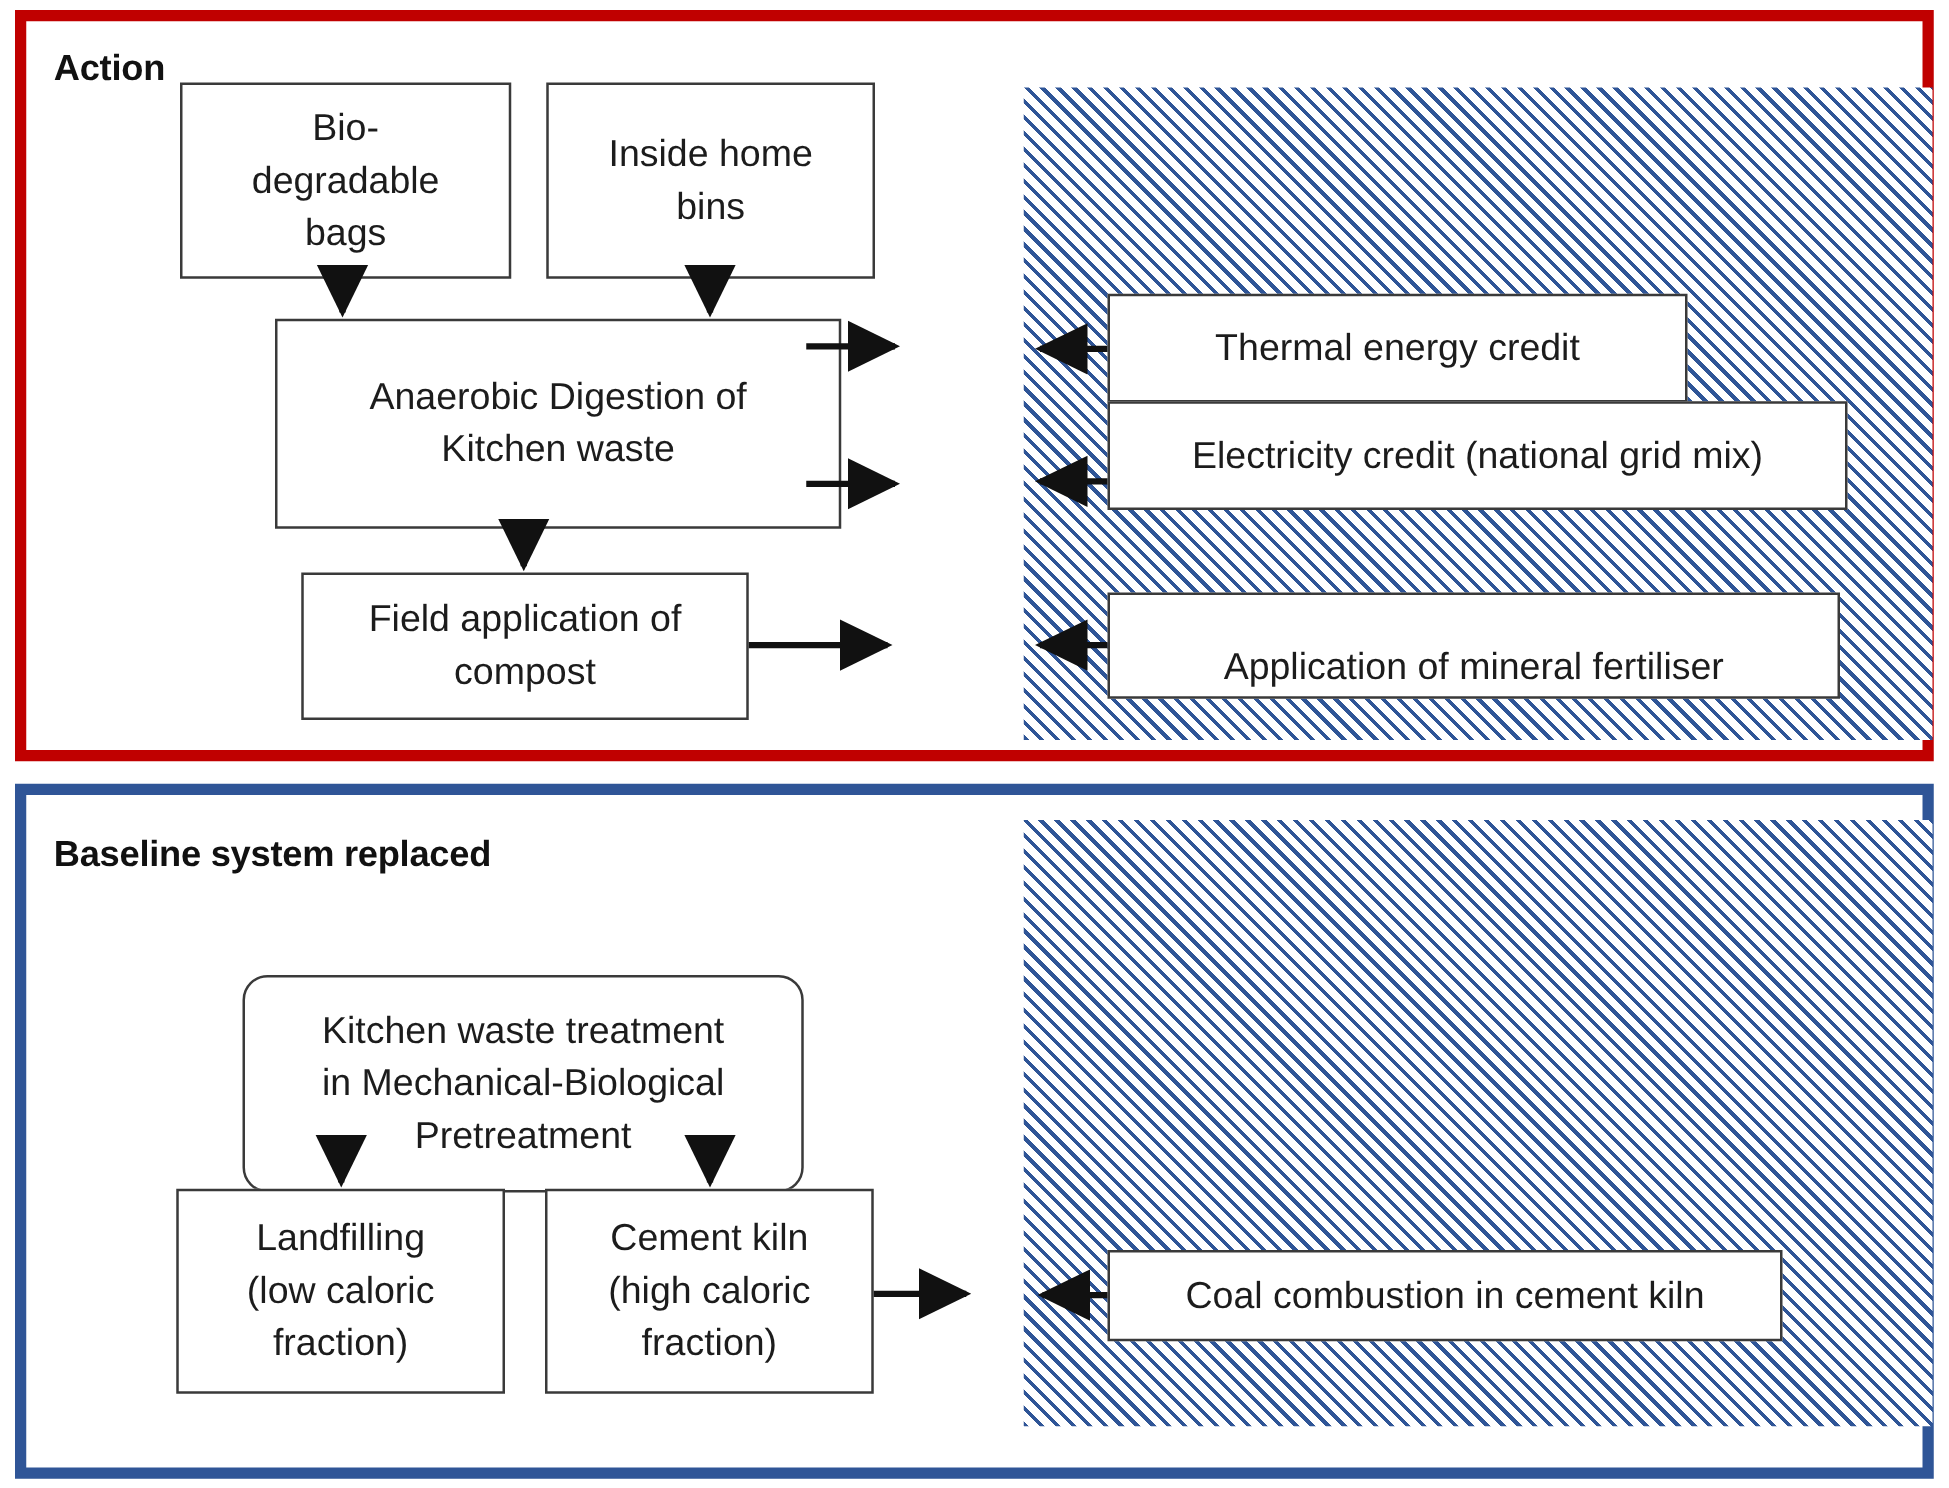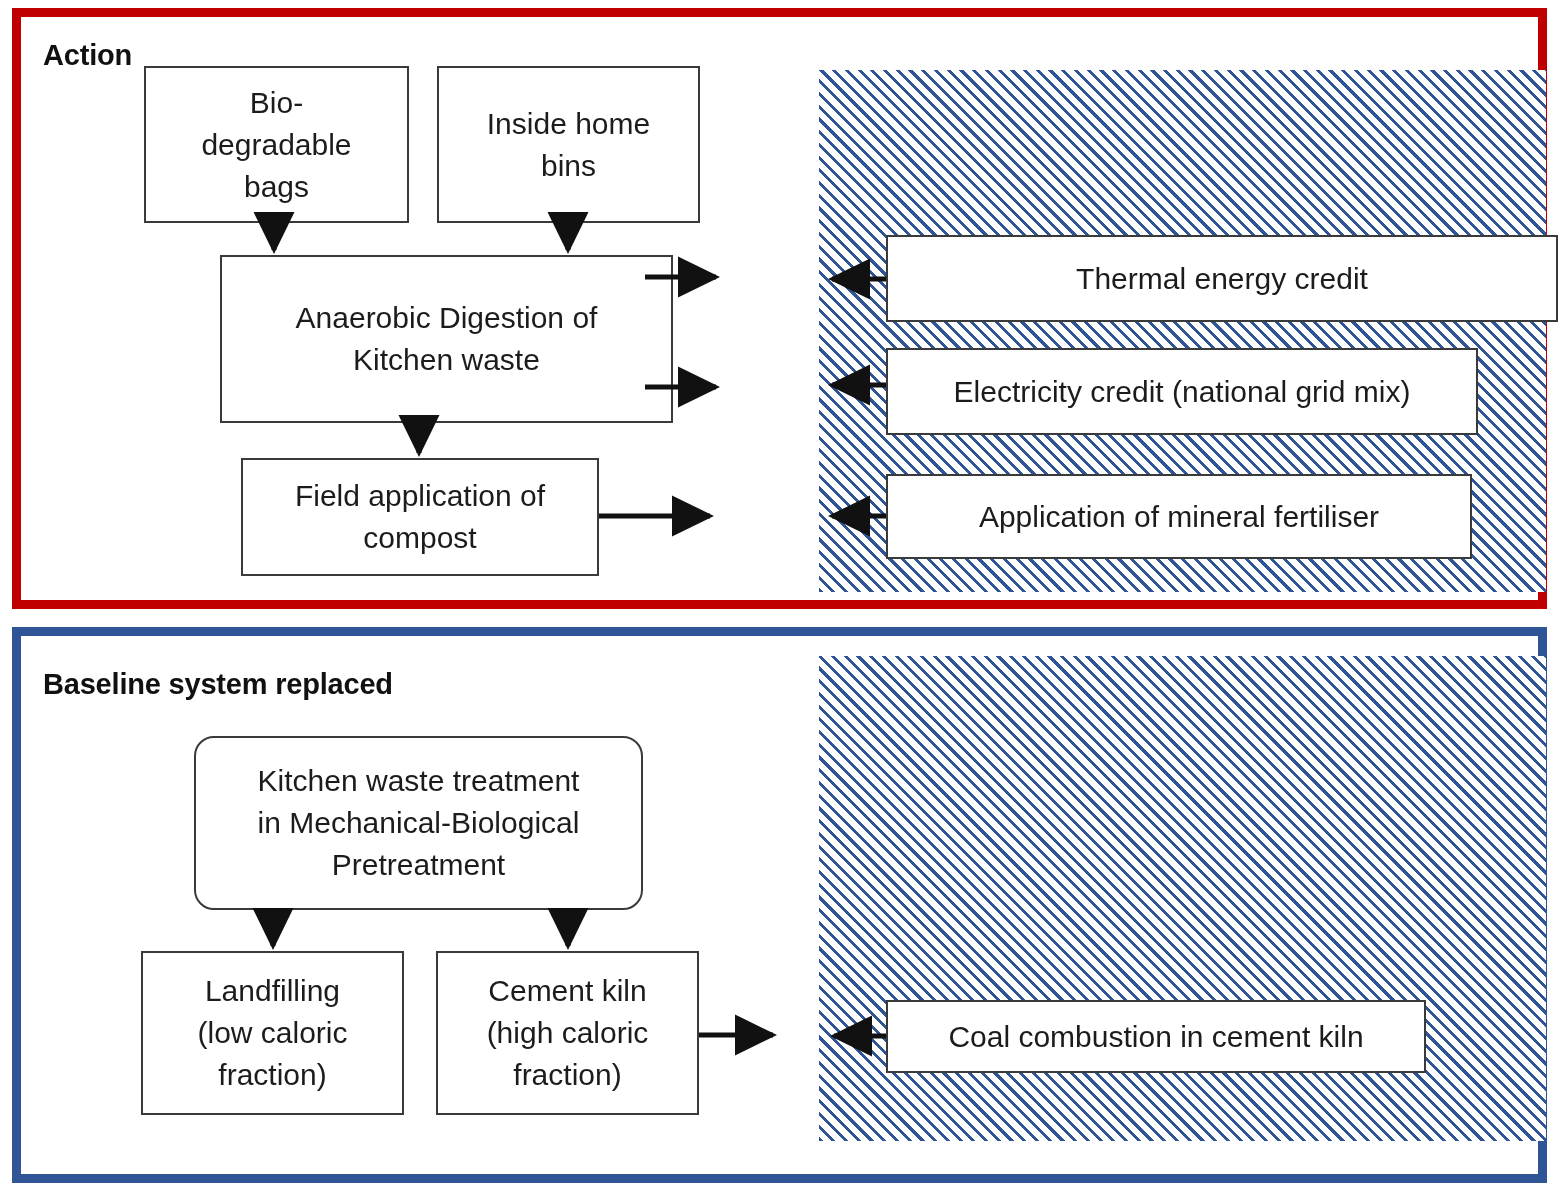--- a/index.html
+++ b/index.html
@@ -91,26 +91,26 @@
   }
   .box span { display: block; }
 
   
   .box-bio      { left: 144px; top: 66px;  width: 265px; height: 157px; }
   .box-bins     { left: 437px; top: 66px;  width: 263px; height: 157px; }
   .box-ad       { left: 192px; top: 255px; width: 453px; height: 168px; margin-left: 28px; }
   .box-compost  { left: 241px; top: 458px; width: 358px; height: 118px; }
 
   
-  .box-thermal  { left: 886px; top: 235px; width: 672px; height: 87px;  }
-  .box-electric { left: 886px; top: 348px; width: 592px; height: 87px;  }
-  .box-mineral  { left: 886px; top: 474px; width: 586px; height: 85px;  }
-
-  
-  .box-mbt      { left: 194px; top: 736px; width: 449px; height: 174px; border-radius: 20px; }
+  .box-thermal  { left: 886px; top: 235px; width: 464px; height: 87px;  }
+  .box-electric { left: 886px; top: 321px; width: 592px; height: 87px;  }
+  .box-mineral  { left: 886px; top: 474px; width: 586px; height: 85px; align-items: flex-end;  }
+
+  
+  .box-mbt      { left: 194px; top: 780px; width: 449px; height: 174px; border-radius: 20px; }
   .box-landfill { left: 141px; top: 951px; width: 263px; height: 164px; }
   .box-kiln     { left: 436px; top: 951px; width: 263px; height: 164px; }
 
   
   .box-coal     { left: 886px; top: 1000px; width: 540px; height: 73px; }
 
   
   #connectors {
     position: absolute;
     left: 0;

